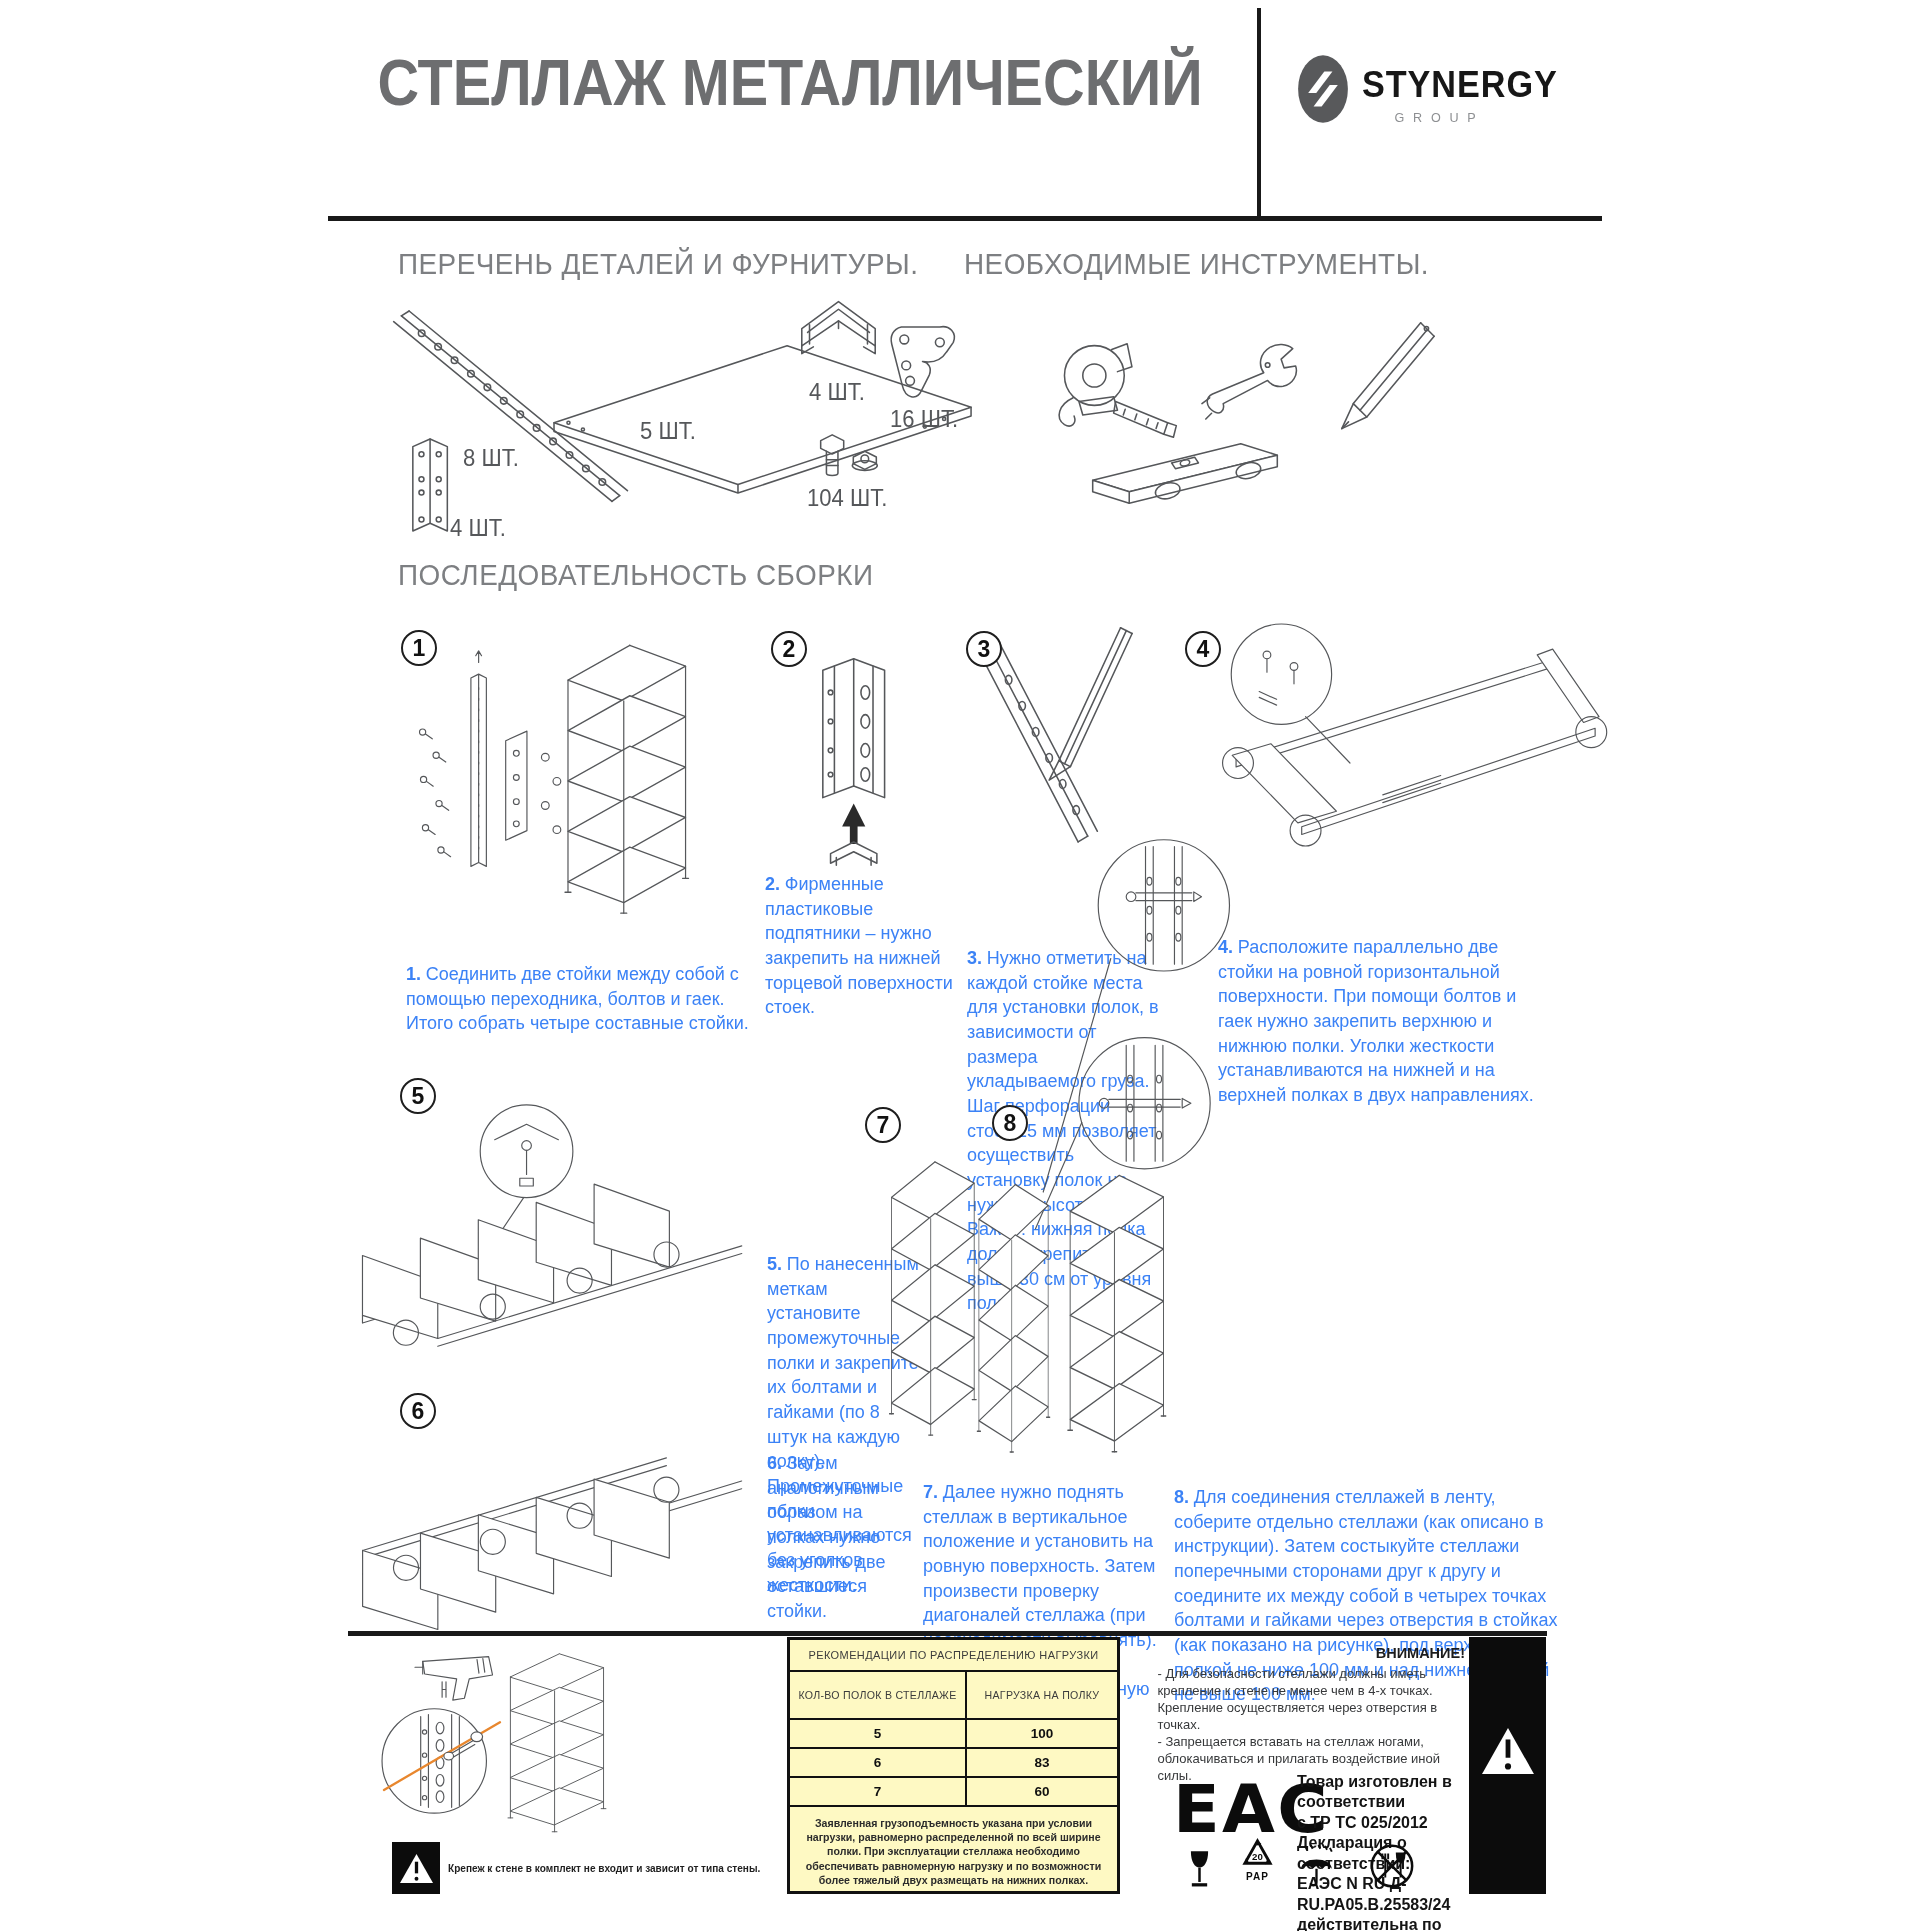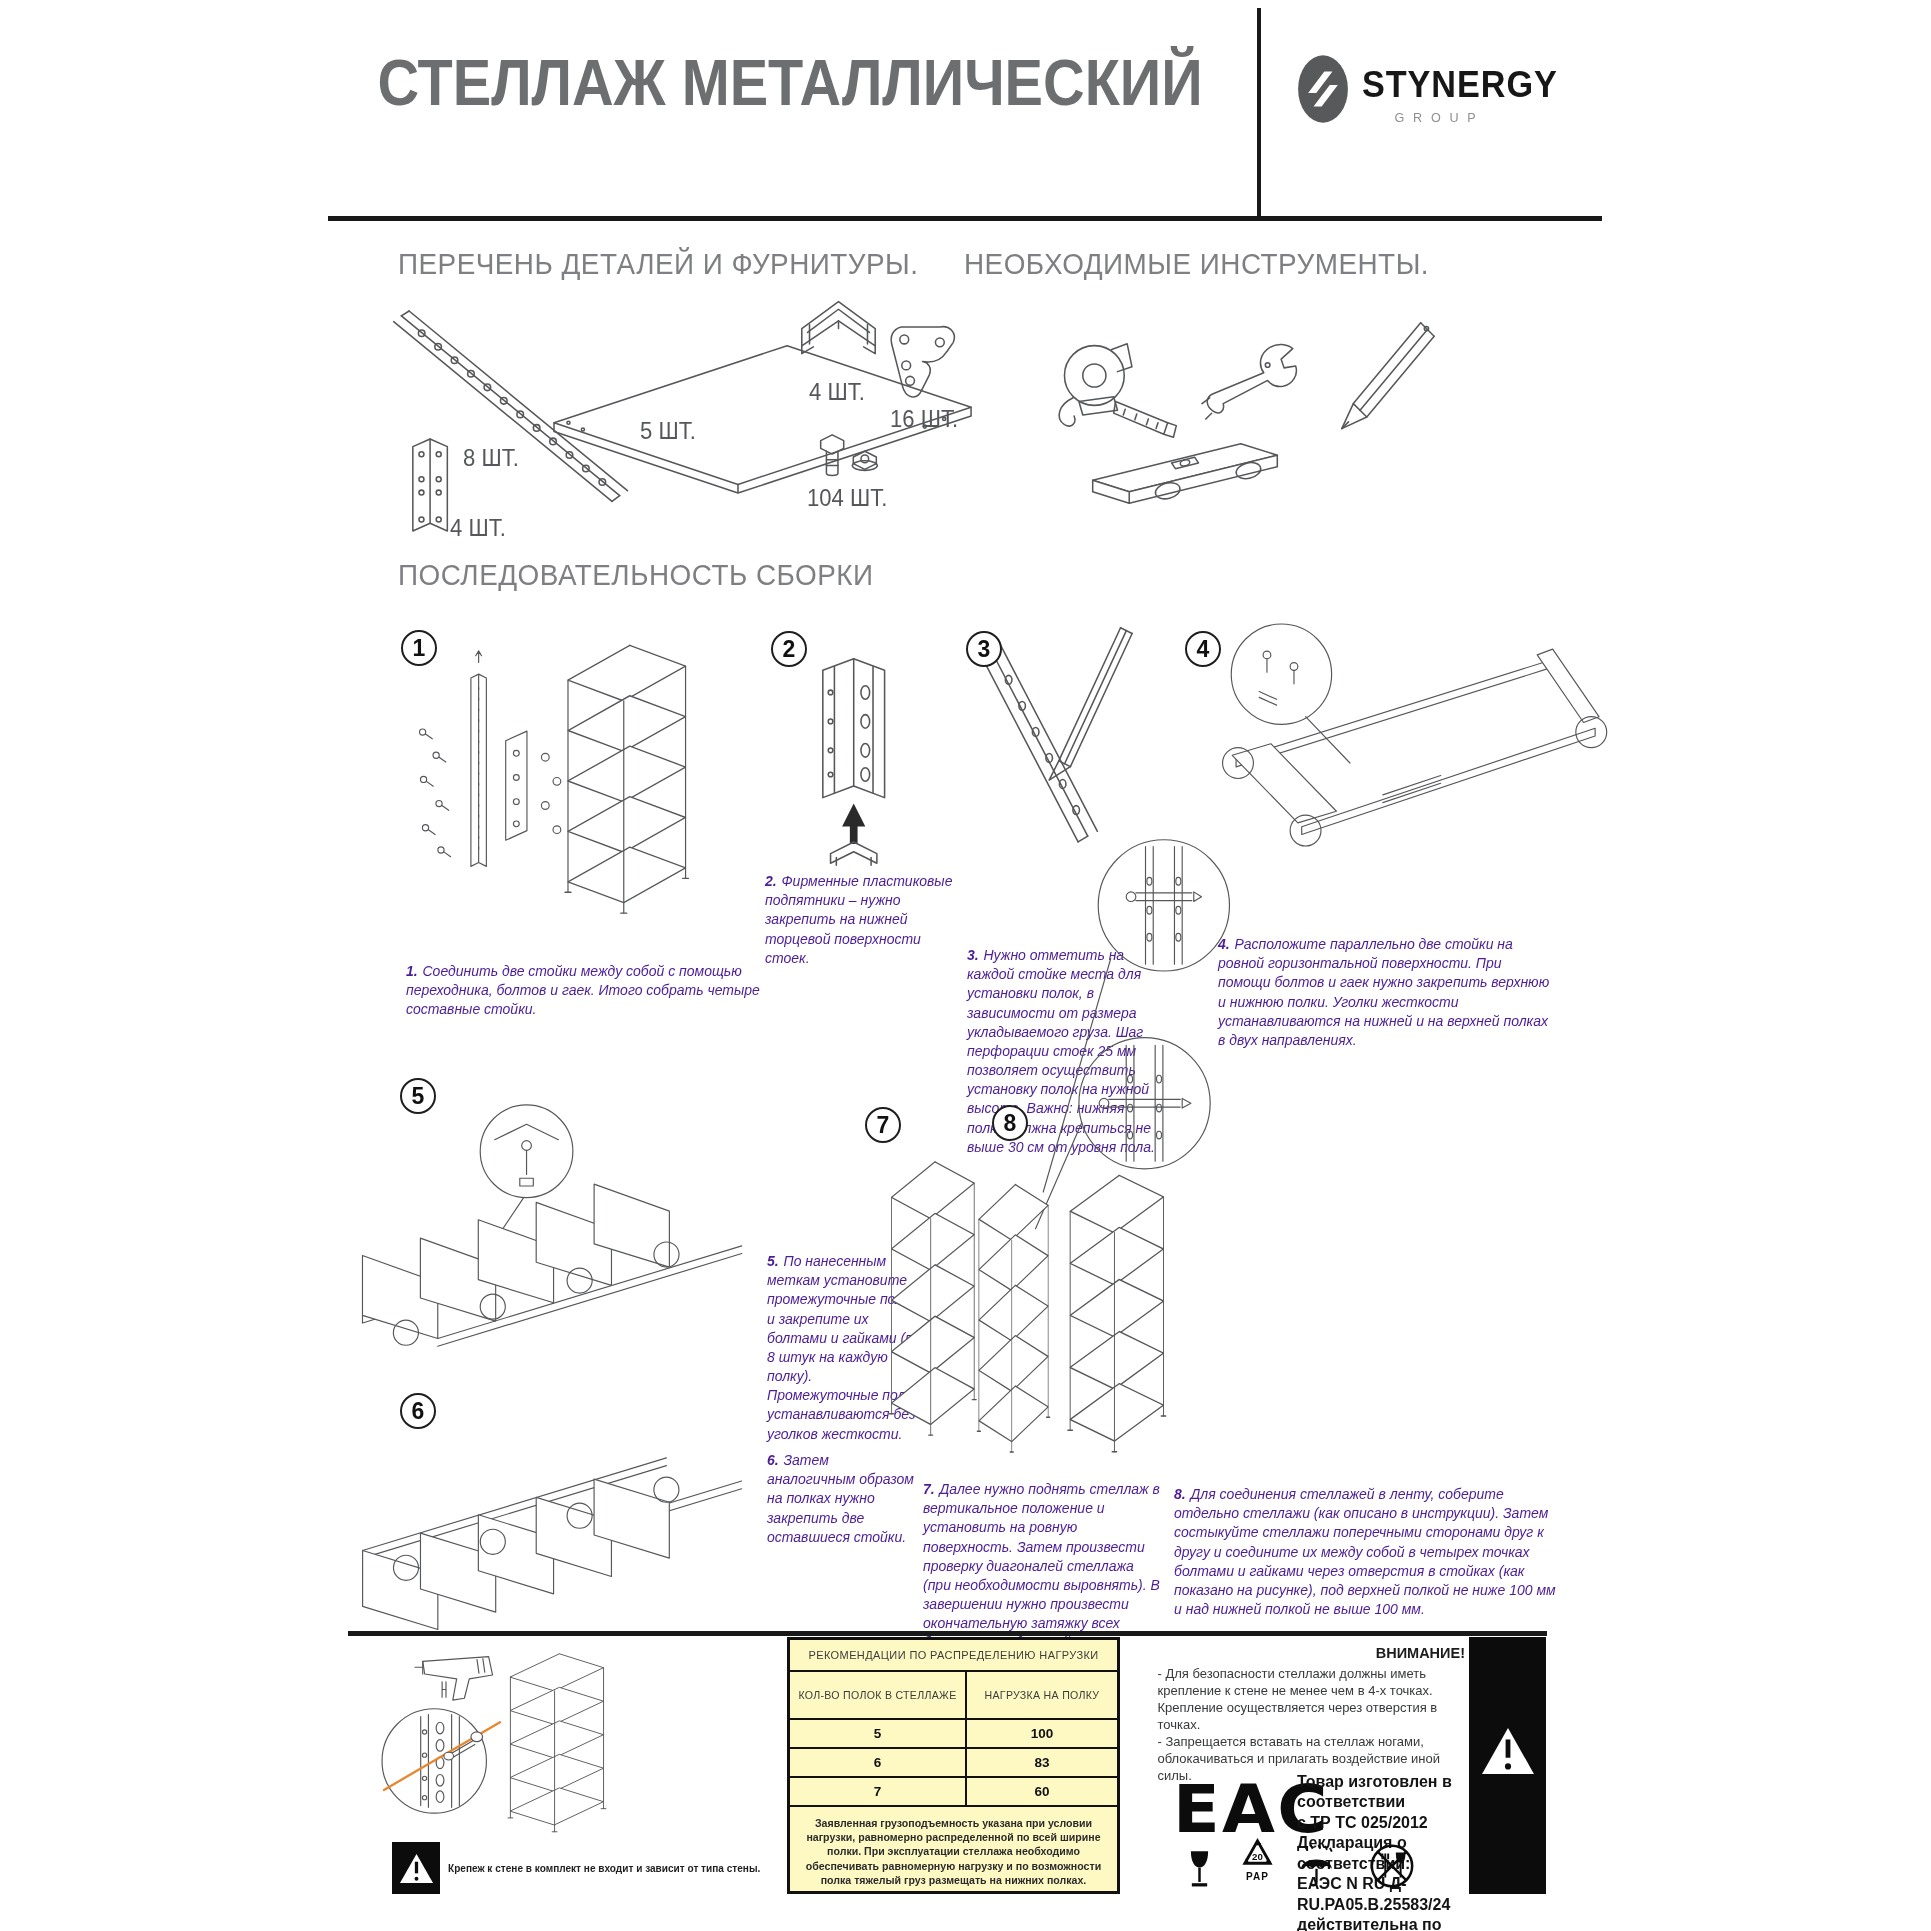--- a/index.html
+++ b/index.html
@@ -11,21 +11,21 @@
          transform:scaleX(.9);transform-origin:center;text-align:center}
   .logo-brand{font-size:36px;font-weight:900;color:#171717;letter-spacing:1px;display:inline-block;transform:scaleX(.95);transform-origin:left}
   .logo-sub{display:block;font-size:12.6px;letter-spacing:8.7px;color:#8d8f92;margin-top:5.8px;padding-left:33px;font-weight:500}
   .rule-v{background:#191919}
   .rule-h{background:#191919}
   .sec-h{font-size:30px;font-weight:500;color:#7d7f82;white-space:nowrap;display:inline-block;
          transform:scaleX(.93);transform-origin:left;letter-spacing:0.5px}
   .qty{font-size:24px;font-weight:500;color:#55575a;white-space:nowrap;display:inline-block;transform:scaleX(.92);transform-origin:left}
   .badge{width:36px;height:36px;border:2.4px solid #1e1e1e;border-radius:50%;background:#fff;
          display:flex;align-items:center;justify-content:center;font-size:23px;font-weight:700;color:#111;z-index:5}
-  .cap{font-style:italic;font-size:14px;line-height:1.37;color:#4c1d95}
+  .cap{font-size:18px;line-height:1.37;color:#3b82f6}
   .cap b{font-weight:700;margin-right:4.8px}
   .lineart{stroke:#55575a;fill:none;stroke-width:1.6px;stroke-linecap:round;stroke-linejoin:round}
   .lineart-thin{stroke:#55575a;fill:none;stroke-width:1.2px;stroke-linecap:round;stroke-linejoin:round}
   svg{display:block;overflow:visible}
   .load-table{border:3.9px solid #111;background:#fef9c3;display:flex;flex-direction:column}
   .lt-title{height:38px;border-bottom:2.9px solid #111;display:flex;align-items:center;justify-content:center;
             font-size:11px;color:#3c3c3c;letter-spacing:0.4px;text-align:center}
   .lt-grid{display:grid;grid-template-columns:53.5% 46.5%}
   .lt-cell{border-bottom:2.9px solid #111;display:flex;align-items:center;justify-content:center;text-align:right;padding:1.9px}
   .lt-right{border-left:2.9px solid #111}
@@ -455,21 +455,21 @@
     <div class="lt-grid">
       <div class="lt-cell lt-head">КОЛ-ВО ПОЛОК В СТЕЛЛАЖЕ</div>
       <div class="lt-cell lt-head lt-right">НАГРУЗКА НА ПОЛКУ</div>
       <div class="lt-cell lt-val">5</div>
       <div class="lt-cell lt-val lt-right">100</div>
       <div class="lt-cell lt-val">6</div>
       <div class="lt-cell lt-val lt-right">83</div>
       <div class="lt-cell lt-val">7</div>
       <div class="lt-cell lt-val lt-right">60</div>
     </div>
-    <div class="lt-note">Заявленная грузоподъемность указана при условии нагрузки, равномерно распределенной по всей ширине полки. При эксплуатации стеллажа необходимо обеспечивать равномерную нагрузку и по возможности полка тяжелый груз размещать на нижних полках.</div>
+    <div class="lt-note">Заявленная грузоподъемность указана при условии нагрузки, равномерно распределенной по всей ширине полки. При эксплуатации стеллажа необходимо обеспечивать равномерную нагрузку и по возможности более тяжелый двух размещать на нижних полках.</div>
   </div>
 
   <div class="abs" style="left:1144px;top:1637px;width:321px;height:257px">
     <div class="abs warn-title" style="left:0;top:7.7px;width:100%">ВНИМАНИЕ!</div>
     <div class="abs warn-p" style="left:13.5px;top:29px;width:295px">- Для безопасности стеллажи должны иметь крепление к стене не менее чем в 4-х точках. Крепление осуществляется через отверстия в точках.</div>
     <div class="abs warn-p" style="left:13.5px;top:97px;width:295px">- Запрещается вставать на стеллаж ногами, облокачиваться и прилагать воздействие иной силы.</div>
     <span class="abs eac" style="left:29px;top:135px">ЕАС</span>
     <div class="abs cert" style="left:153px;top:135px;width:166px">Товар изготовлен в соответствии
 с ТР ТС 025/2012
 Декларация о соответствии:

